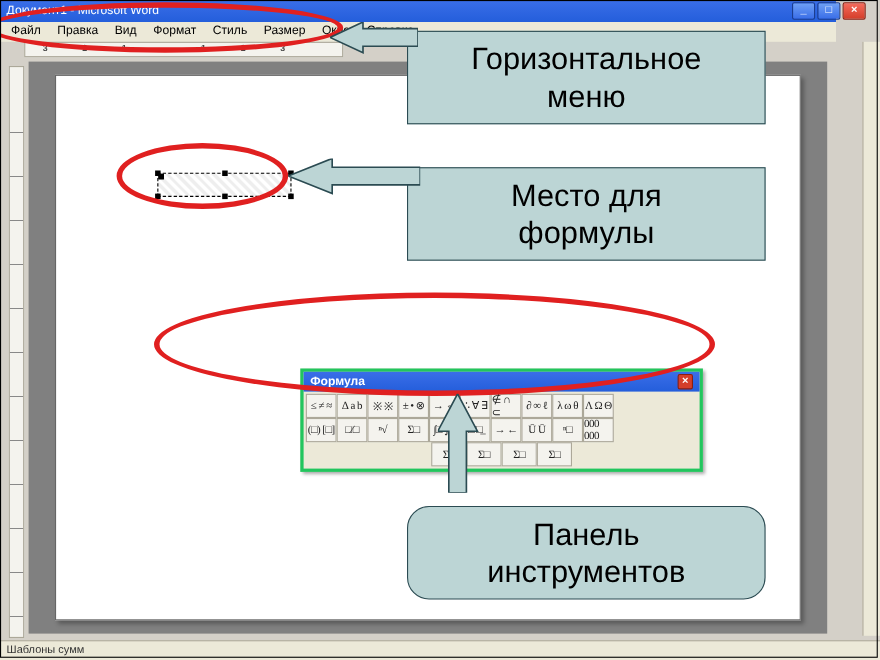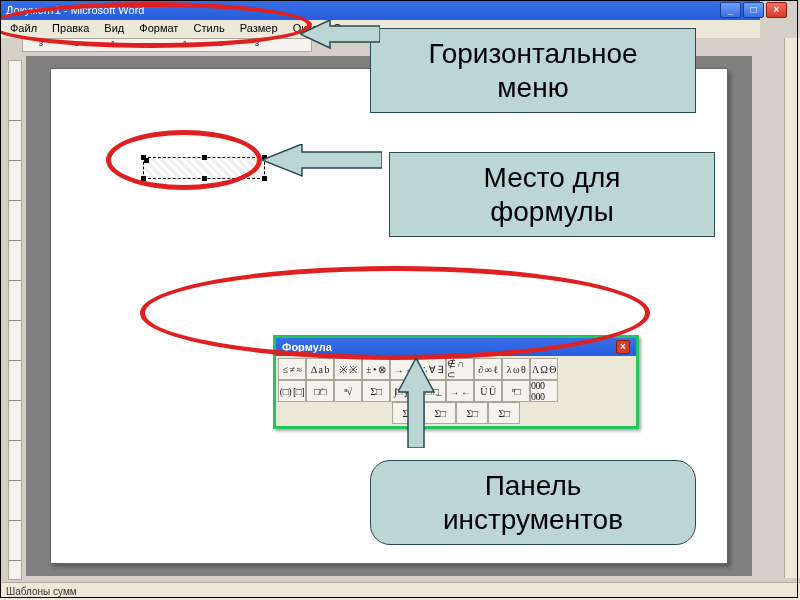--- a/index.html
+++ b/index.html
@@ -240,21 +240,21 @@
 <div class="callout" style="left:370px; top:4px; width:326px;">
   <div>Горизонтальное</div>
   <div>меню</div>
 </div>
 <div class="arrow" style="left:300px; top:20px;">
   <svg width="80" height="36">
       <polygon points="80,6 30,6 30,0 0,14 30,28 30,22 80,22" fill="#bcd5d5" stroke="#2b4b52" stroke-width="1.5"></polygon>
     </svg>
 </div>
 
-<div class="callout" style="left:389px; top:128px; width:326px;">
+<div class="callout" style="left:370px; top:128px; width:326px;">
   <div>Место для</div>
   <div>формулы</div>
 </div>
 <div class="arrow" style="left:262px; top:144px;">
   <svg width="120" height="40">
       <polygon points="120,8 40,8 40,0 0,16 40,32 40,24 120,24" fill="#bcd5d5" stroke="#2b4b52" stroke-width="1.5"></polygon>
     </svg>
 </div>
 
 <div class="callout" style="left:370px; top:436px; width:326px;border-radius:20px;">

